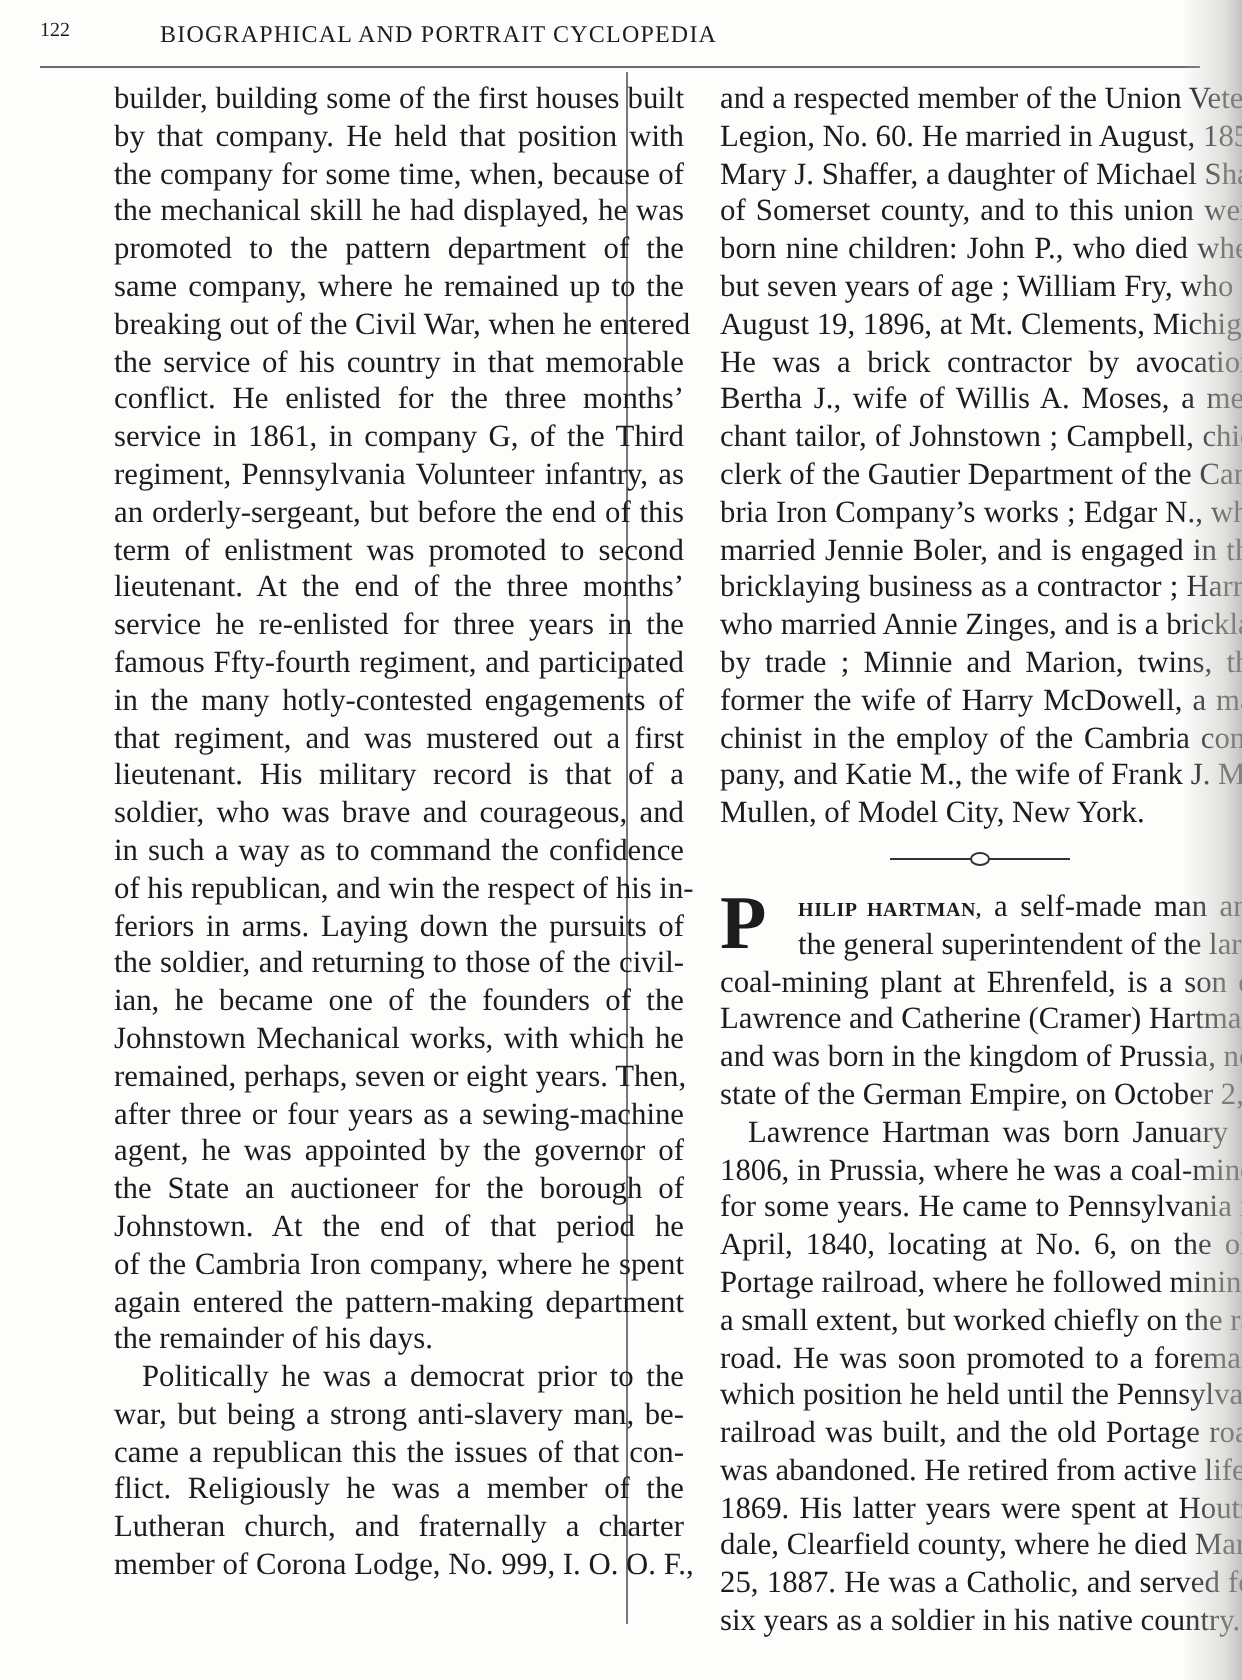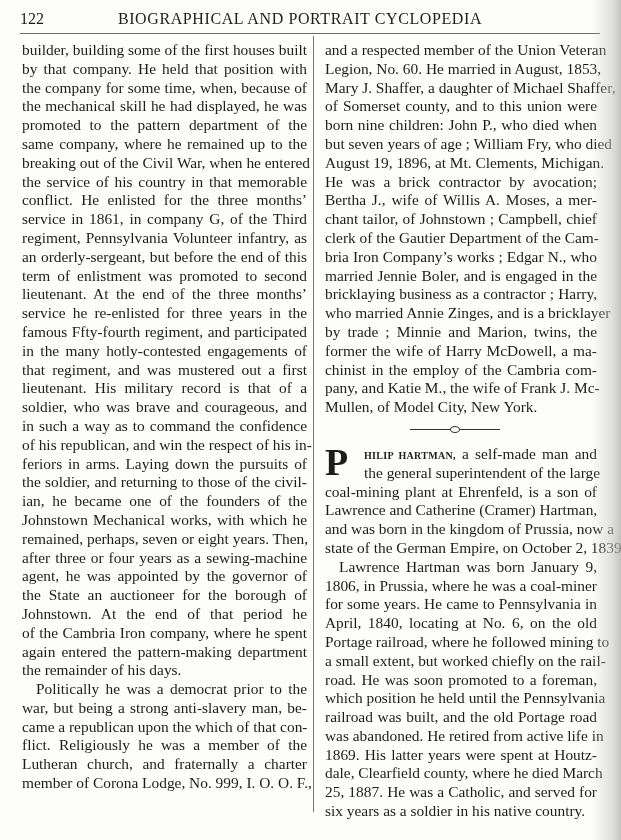--- a/index.html
+++ b/index.html
@@ -13,38 +13,39 @@
     .page-shade {
       position: absolute; top: 0; right: 0; width: 30px; height: 840px;
       background: linear-gradient(to right, rgba(253,253,251,0) 0%, rgba(200,200,198,0.55) 70%, rgba(170,170,168,0.7) 100%);
       pointer-events: none;
     }
     .header {
       position: absolute; top: 10px; left: 20px; width: 580px; height: 20px;
     }
     .page-number {
       position: absolute; left: 0; top: 0;
-      font-size: 16px;
+      font-size: 10px;
     }
     .running-title {
       position: absolute; left: 60px; width: 440px; top: 0;
-      text-align: center; font-size: 16px; letter-spacing: 0.6px;
+      font-size: 12px; letter-spacing: 0.6px;
     }
     .header-rule {
       position: absolute; top: 33px; left: 20px; width: 580px; height: 1px;
       background: #6b6b6b;
     }
     .column-divider {
       position: absolute; top: 36px; left: 313px; width: 1px; height: 776px;
       background: #777;
     }
     .col {
       position: absolute; top: 41px;
       font-size: 15.4px; line-height: 18.8px;
       text-align: justify;
+      margin-left: 35px;
     }
     .col-left { left: 22px; width: 285px; }
     .col-right { left: 325px; width: 272px; }
     .line {
       display: block; height: 18.8px; white-space: nowrap;
       text-align: justify; text-align-last: justify;
     }
     .line.last { text-align-last: left; }
     .line.indent { padding-left: 14px; }
     .line.hang { padding-left: 39px; }
@@ -109,21 +110,21 @@
       <span class="line">agent, he was appointed by the governor of</span>
       <span class="line">the State an auctioneer for the borough of</span>
       <span class="line">Johnstown.  At the end of that period he</span>
       <span class="line">of the Cambria Iron company, where he spent</span>
       <span class="line">again entered the pattern-making department</span>
       <span class="line last">the remainder of his days.</span>
     </div>
   <div id="left-p2">
       <span class="line indent">Politically he was a democrat prior to the</span>
       <span class="line">war, but being a strong anti-slavery man, be-</span>
-      <span class="line">came a republican upon the which of that con-</span>
+      <span class="line">came a republican this the issues of that con-</span>
       <span class="line">flict.  Religiously he was a member of the</span>
       <span class="line">Lutheran church, and fraternally a charter</span>
       <span class="line">member of Corona Lodge, No. 999, I. O. O. F.,</span>
     </div>
 </div>
 
 <div class="col col-right">
   <div id="right-p1">
       <span class="line">and a respected member of the Union Veteran</span>
       <span class="line">Legion, No. 60.   He married in August, 1853,</span>

